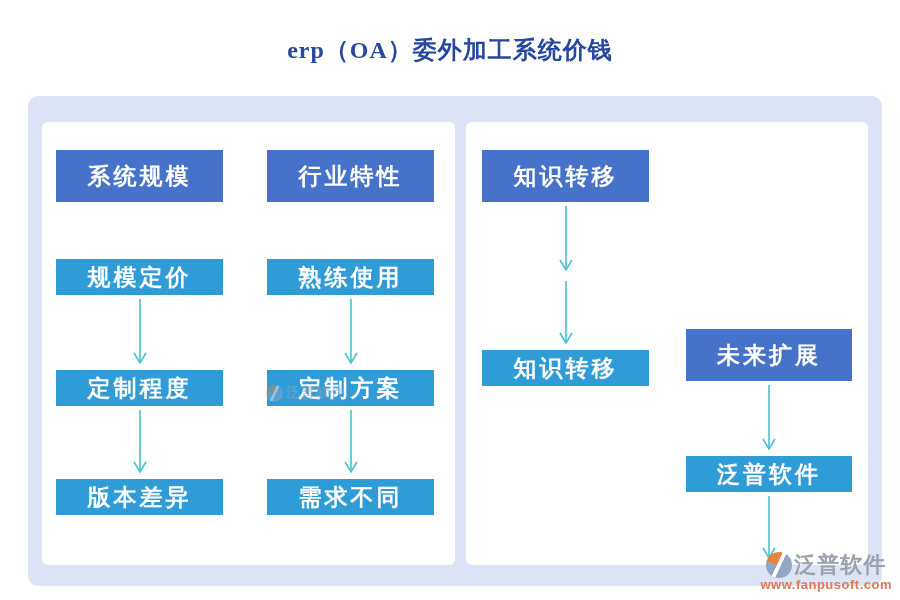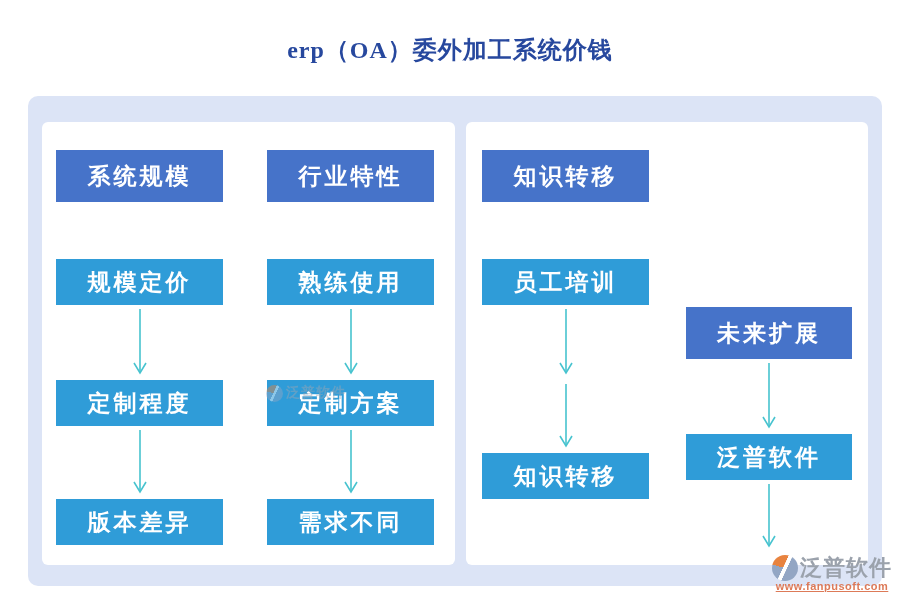--- a/index.html
+++ b/index.html
@@ -30,32 +30,32 @@
   .panel {
     position: absolute;
     top: 26px; height: 443px;
     background: #ffffff;
     border-radius: 6px;
   }
   .panel-left  { left: 14px;  width: 413px; }
   .panel-right { left: 438px; width: 402px; }
   .col {
     position: absolute;
-    top: 0; bottom: 12px;
+    top: 0; bottom: 0;
     width: 167px;
     display: flex;
     flex-direction: column;
     align-items: stretch;
   }
   .panel-left  .col-a { left: 14px; }
   .panel-left  .col-b { left: 225px; }
   .panel-right .col-a { left: 16px; }
   .panel-right .col-b { left: 220px; width: 166px; justify-content: flex-end; }
   .node {
-    height: 46px;
+    height: 36px;
     flex: none;
     display: flex;
     align-items: center;
     justify-content: center;
     color: #ffffff;
     font-family: "Liberation Serif", "DejaVu Serif", serif;
     font-weight: bold;
     font-size: 23px;
     letter-spacing: 3px;
     white-space: nowrap;
@@ -112,25 +112,24 @@
   .footer-disc { width: 26px; height: 26px; }
   .brand-name {
     font-size: 22px;
     font-weight: bold;
     color: #9ba2ac;
     letter-spacing: 1px;
     font-family: "Liberation Sans", sans-serif;
   }
   .brand-url {
     margin-top: -3px;
-    font-size: 11px;
+    font-size: 13px;
     font-weight: bold;
     color: #dd7a58;
     letter-spacing: 0.5px;
-    text-decoration: underline;
   }
 </style>
 </head>
 <body>
 
 <div class="page-title">erp（OA）委外加工系统价钱</div>
 
 <div class="board">
 
   <div class="panel panel-left">
@@ -176,21 +175,20 @@
     <div class="watermark">
       <span class="logo-disc wm-disc"></span>
       <span class="wm-text">泛普软件</span>
     </div>
   </div>
 
   <div class="panel panel-right">
 
     <div class="col col-a">
       <div class="node node-dark">知识转移</div>
-      <div class="node node-light row2">员工培训</div>
       <div class="arrow arrow-1">
         <svg width="18" height="75" viewBox="0 0 18 75">
             <line x1="9" y1="4" x2="9" y2="67" stroke="#47c3cf" stroke-width="1.6"></line>
             <path d="M3 58 L9 68 L15 58" fill="none" stroke="#47c3cf" stroke-width="1.6"></path>
           </svg>
       </div>
       <div class="arrow arrow-2">
         <svg width="18" height="73" viewBox="0 0 18 73">
             <line x1="9" y1="4" x2="9" y2="65" stroke="#47c3cf" stroke-width="1.6"></line>
             <path d="M3 56 L9 66 L15 56" fill="none" stroke="#47c3cf" stroke-width="1.6"></path>

